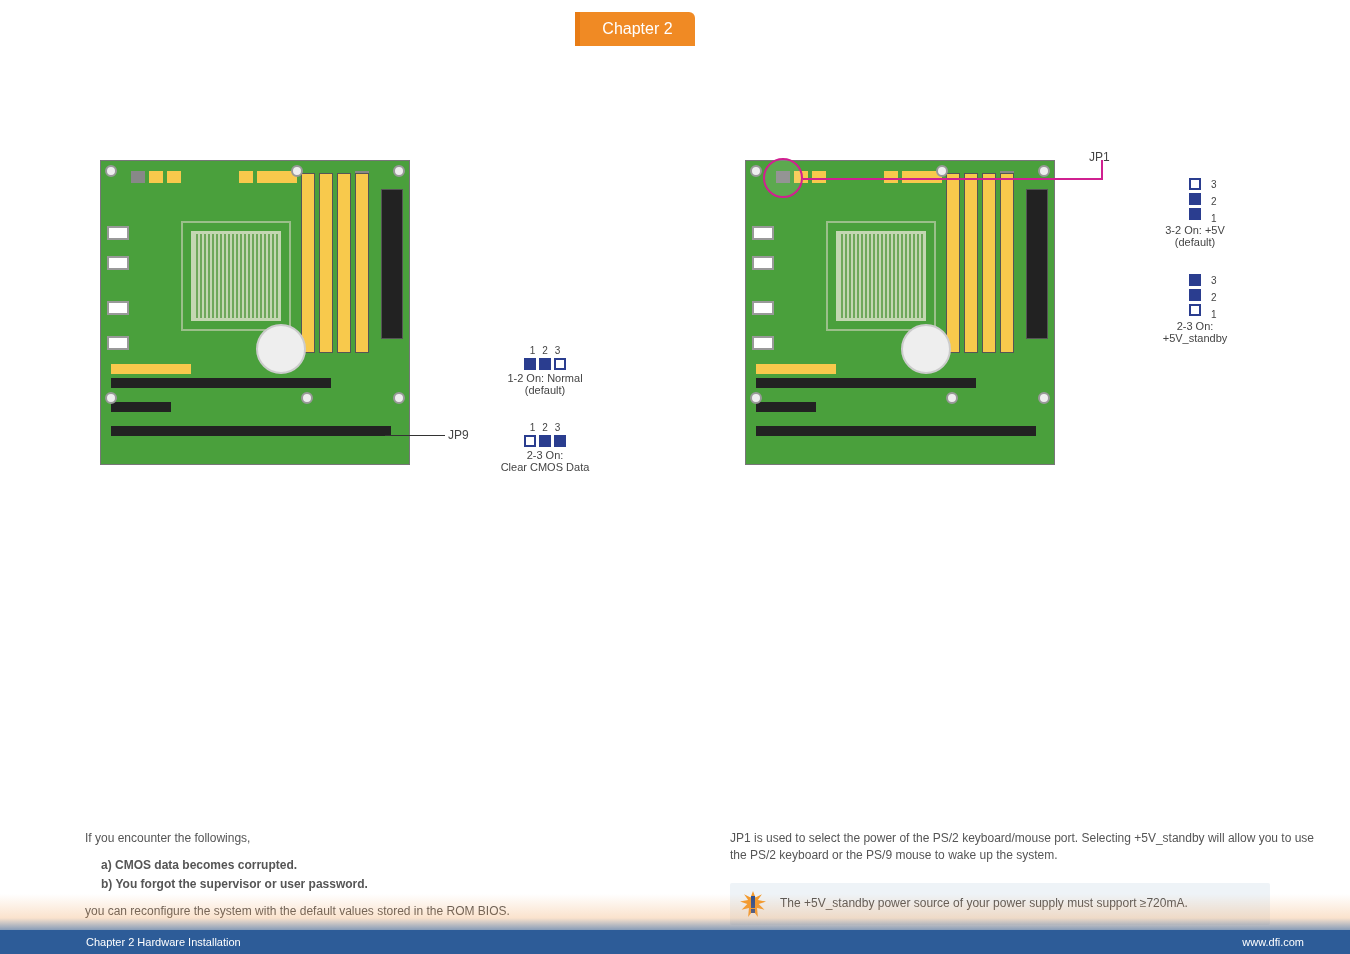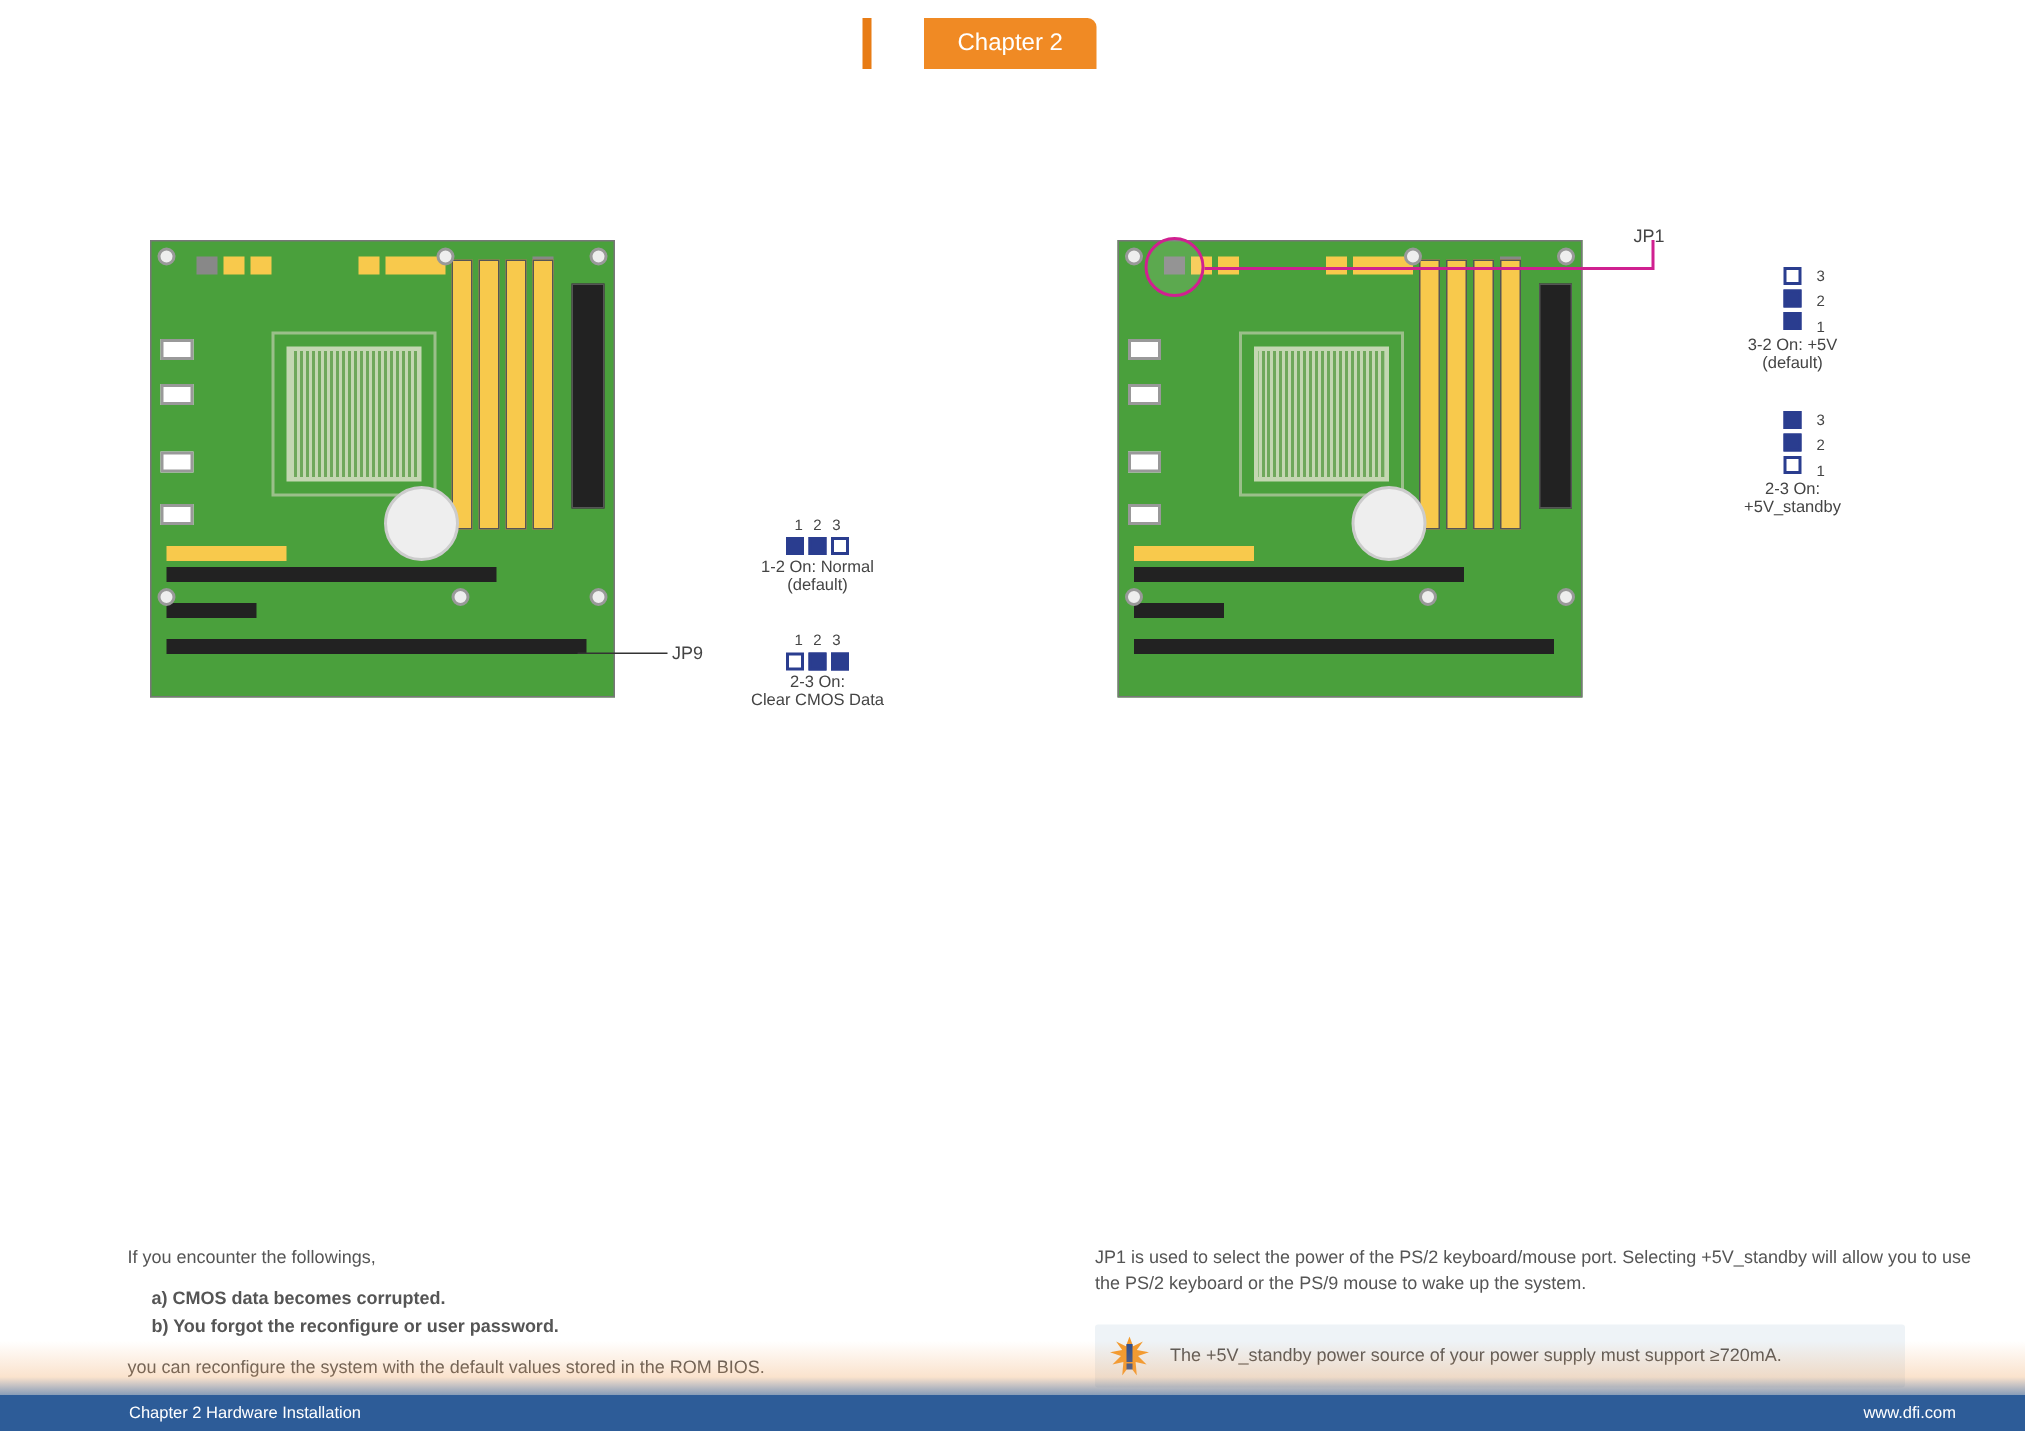--- a/index.html
+++ b/index.html
@@ -1,18 +1,18 @@
 <!DOCTYPE html>
 <html><head>
 <meta charset="utf-8">
 <style>
   * { box-sizing: border-box; margin: 0; padding: 0; }
   html, body { width: 1350px; height: 954px; font-family: Arial, Helvetica, sans-serif; background: #fff; color: #444; }
   .page { width: 1350px; height: 954px; position: relative; overflow: hidden; }
-  .chapter-tab { position: absolute; top: 12px; left: 580px; width: 115px; height: 34px; background: #f08a24; color: #fff; display: flex; align-items: center; justify-content: center; font-size: 16px; border-top-right-radius: 6px; margin-left: 36px; }
+  .chapter-tab { position: absolute; top: 12px; left: 580px; width: 115px; height: 34px; background: #f08a24; color: #fff; display: flex; align-items: center; justify-content: center; font-size: 16px; border-top-right-radius: 6px; }
   .tab-accent { position: absolute; top: 12px; left: 575px; width: 6px; height: 34px; background: #e87c15; }
 
   
   .col-left  { position: absolute; top: 160px; left: 85px;  width: 585px; }
   .col-right { position: absolute; top: 160px; left: 730px; width: 585px; }
 
   
   .board-wrap { position: relative; width: 330px; height: 320px; margin-left: 15px; }
   .board { position: relative; width: 310px; height: 305px; background: #4aa03c; border: 1px solid #777; }
   .cpu-socket { position: absolute; top: 70px; left: 90px; width: 90px; height: 90px; border: 3px solid #c4d7b2; background: repeating-linear-gradient(90deg, #c4d7b2 0 2px, #6fa85b 2px 4px); }
@@ -162,21 +162,21 @@
         </div>
         <div>2-3 On:</div>
         <div>Clear CMOS Data</div>
       </div>
     </div>
 
     <div class="body-text">
       <p>If you encounter the followings,</p>
       <div class="ablist">
         <div>a)  CMOS data becomes corrupted.</div>
-        <div>b)  You forgot the reconfigure or user password.</div>
+        <div>b)  You forgot the supervisor or user password.</div>
       </div>
       <p>you can reconfigure the system with the default values stored in the ROM BIOS.</p>
       <p>To load the default values stored in the ROM BIOS, please follow the steps below.</p>
 
     </div>
   </div>
 
   <div class="col-right">
 
     <div class="board-wrap">

